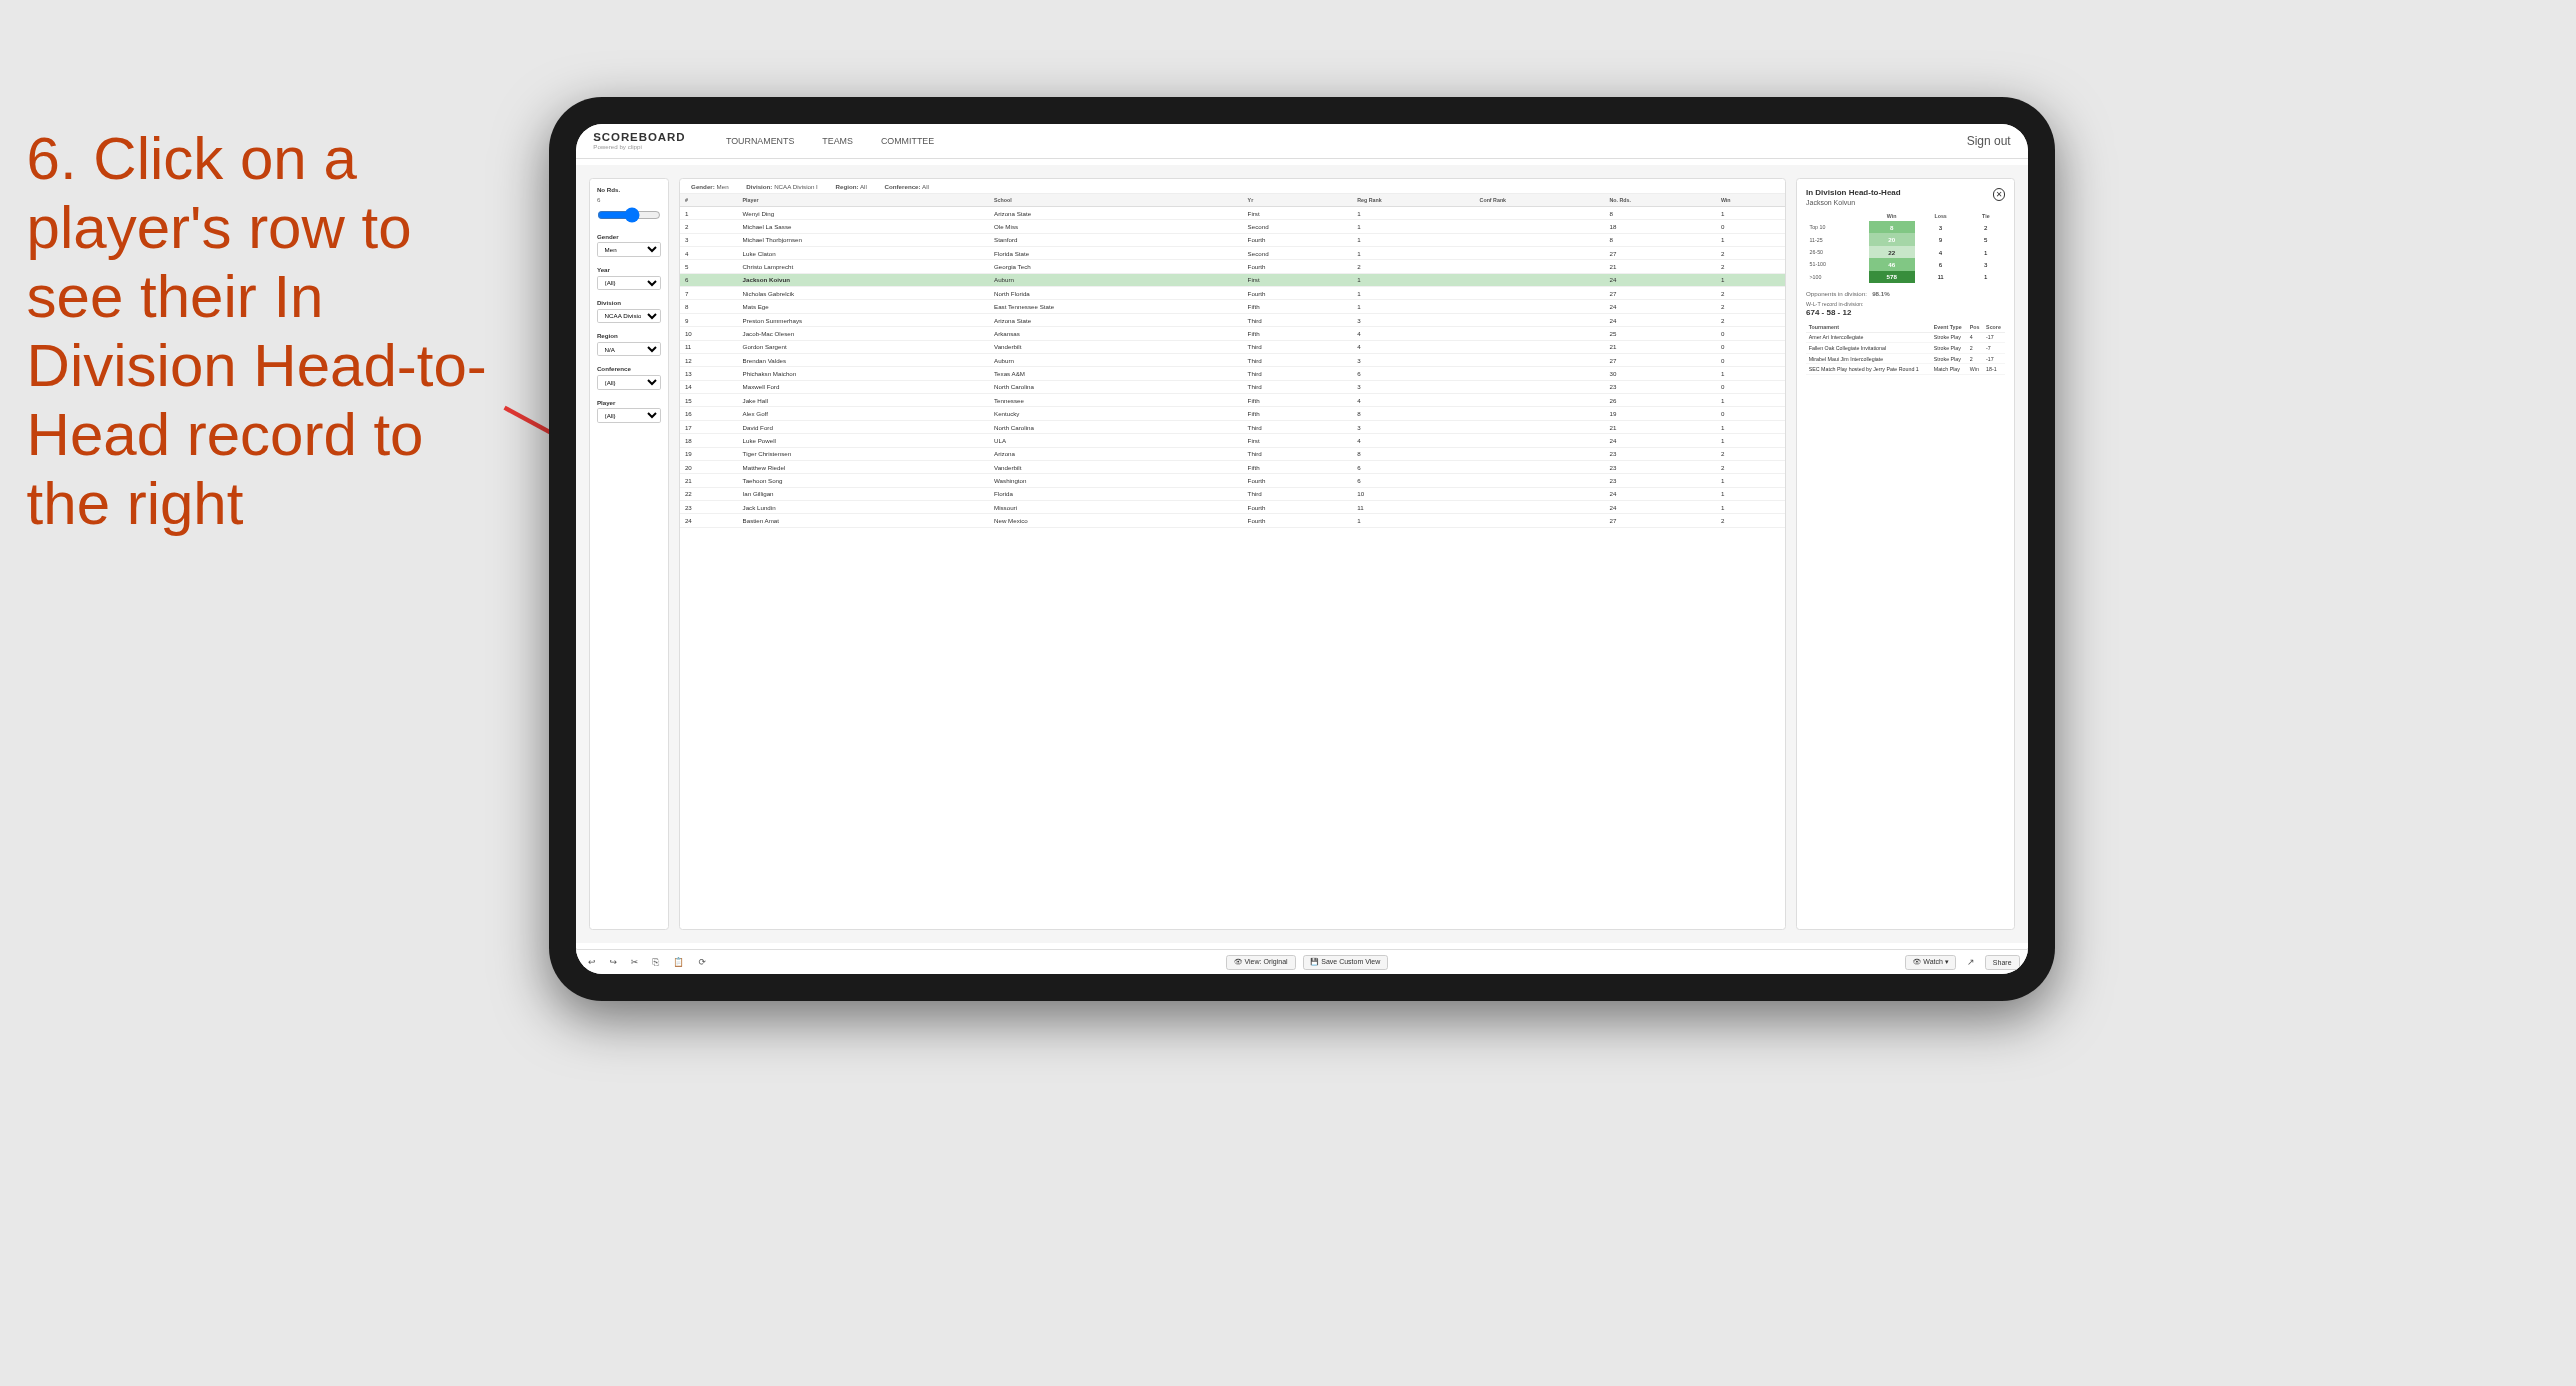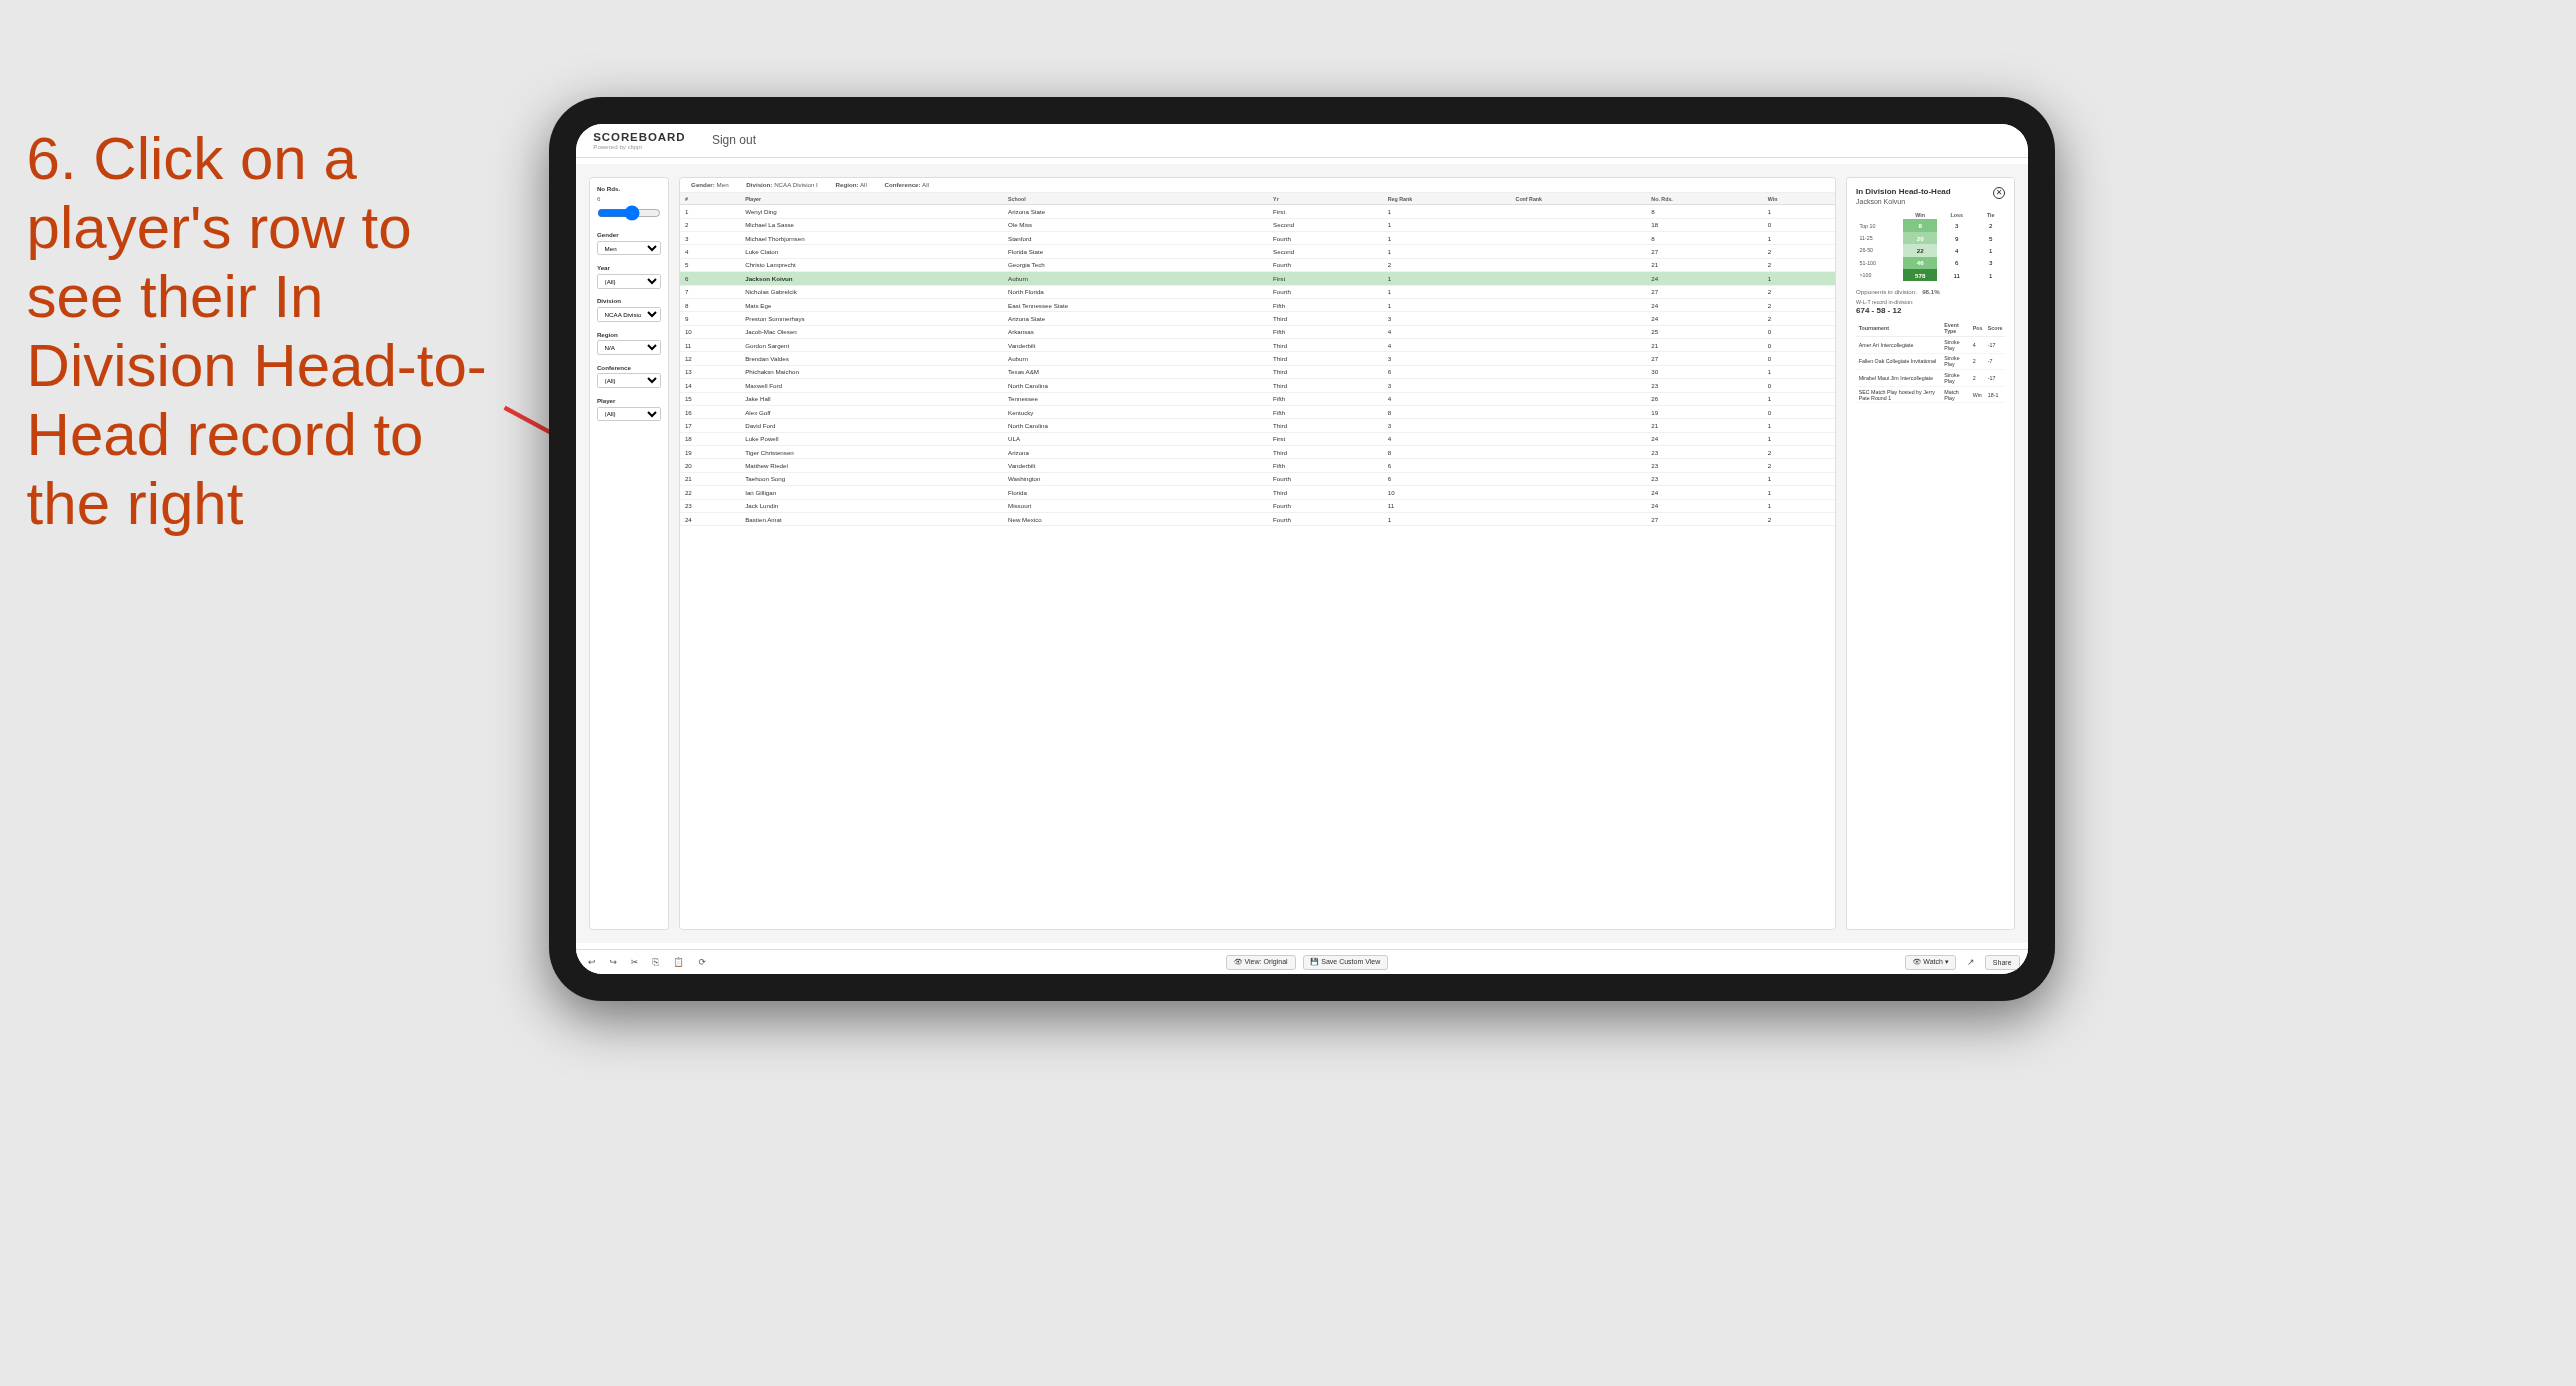--- a/index.html
+++ b/index.html
@@ -244,21 +244,21 @@
     .standings-table td {
       padding: 2.7px 4.4px;
       border-bottom: 0.9px solid #f0f0f0;
       font-size: 6.2px;
       color: #333;
     }
     .standings-table tr.selected { background: #c8e6c9; }
 
     
     .h2h-panel {
-      width: 169px;
+      width: 219px;
       background: #fff;
       border: 0.9px solid #ddd;
       border-radius: 3.5px;
       padding: 8.9px;
       flex-shrink: 0;
       font-size: 6.2px;
       overflow-y: auto;
     }
 
     .h2h-header {
@@ -407,20 +407,25 @@
   <line x1="30" y1="30" x2="400" y2="230" stroke="#e53935" stroke-width="5" marker-end="url(#arrowhead)"></line>
 </svg>
 
 <div class="tablet-frame">
   <div class="tablet-screen">
 
     <div class="top-nav">
       <div class="logo-area">
         <span class="logo-scoreboard">SCOREBOARD</span>
         <span class="logo-powered">Powered by clippi</span>
+      </div>
+      <div class="nav-links">
+        <span class="nav-link">TOURNAMENTS</span>
+        <span class="nav-link">TEAMS</span>
+        <span class="nav-link">COMMITTEE</span>
       </div>
       <div class="nav-right">
         <span style="cursor:pointer; color:#555;">Sign out</span>
       </div>
     </div>
 
 
     <div class="main-content">
 
       <div class="sidebar-filters">

